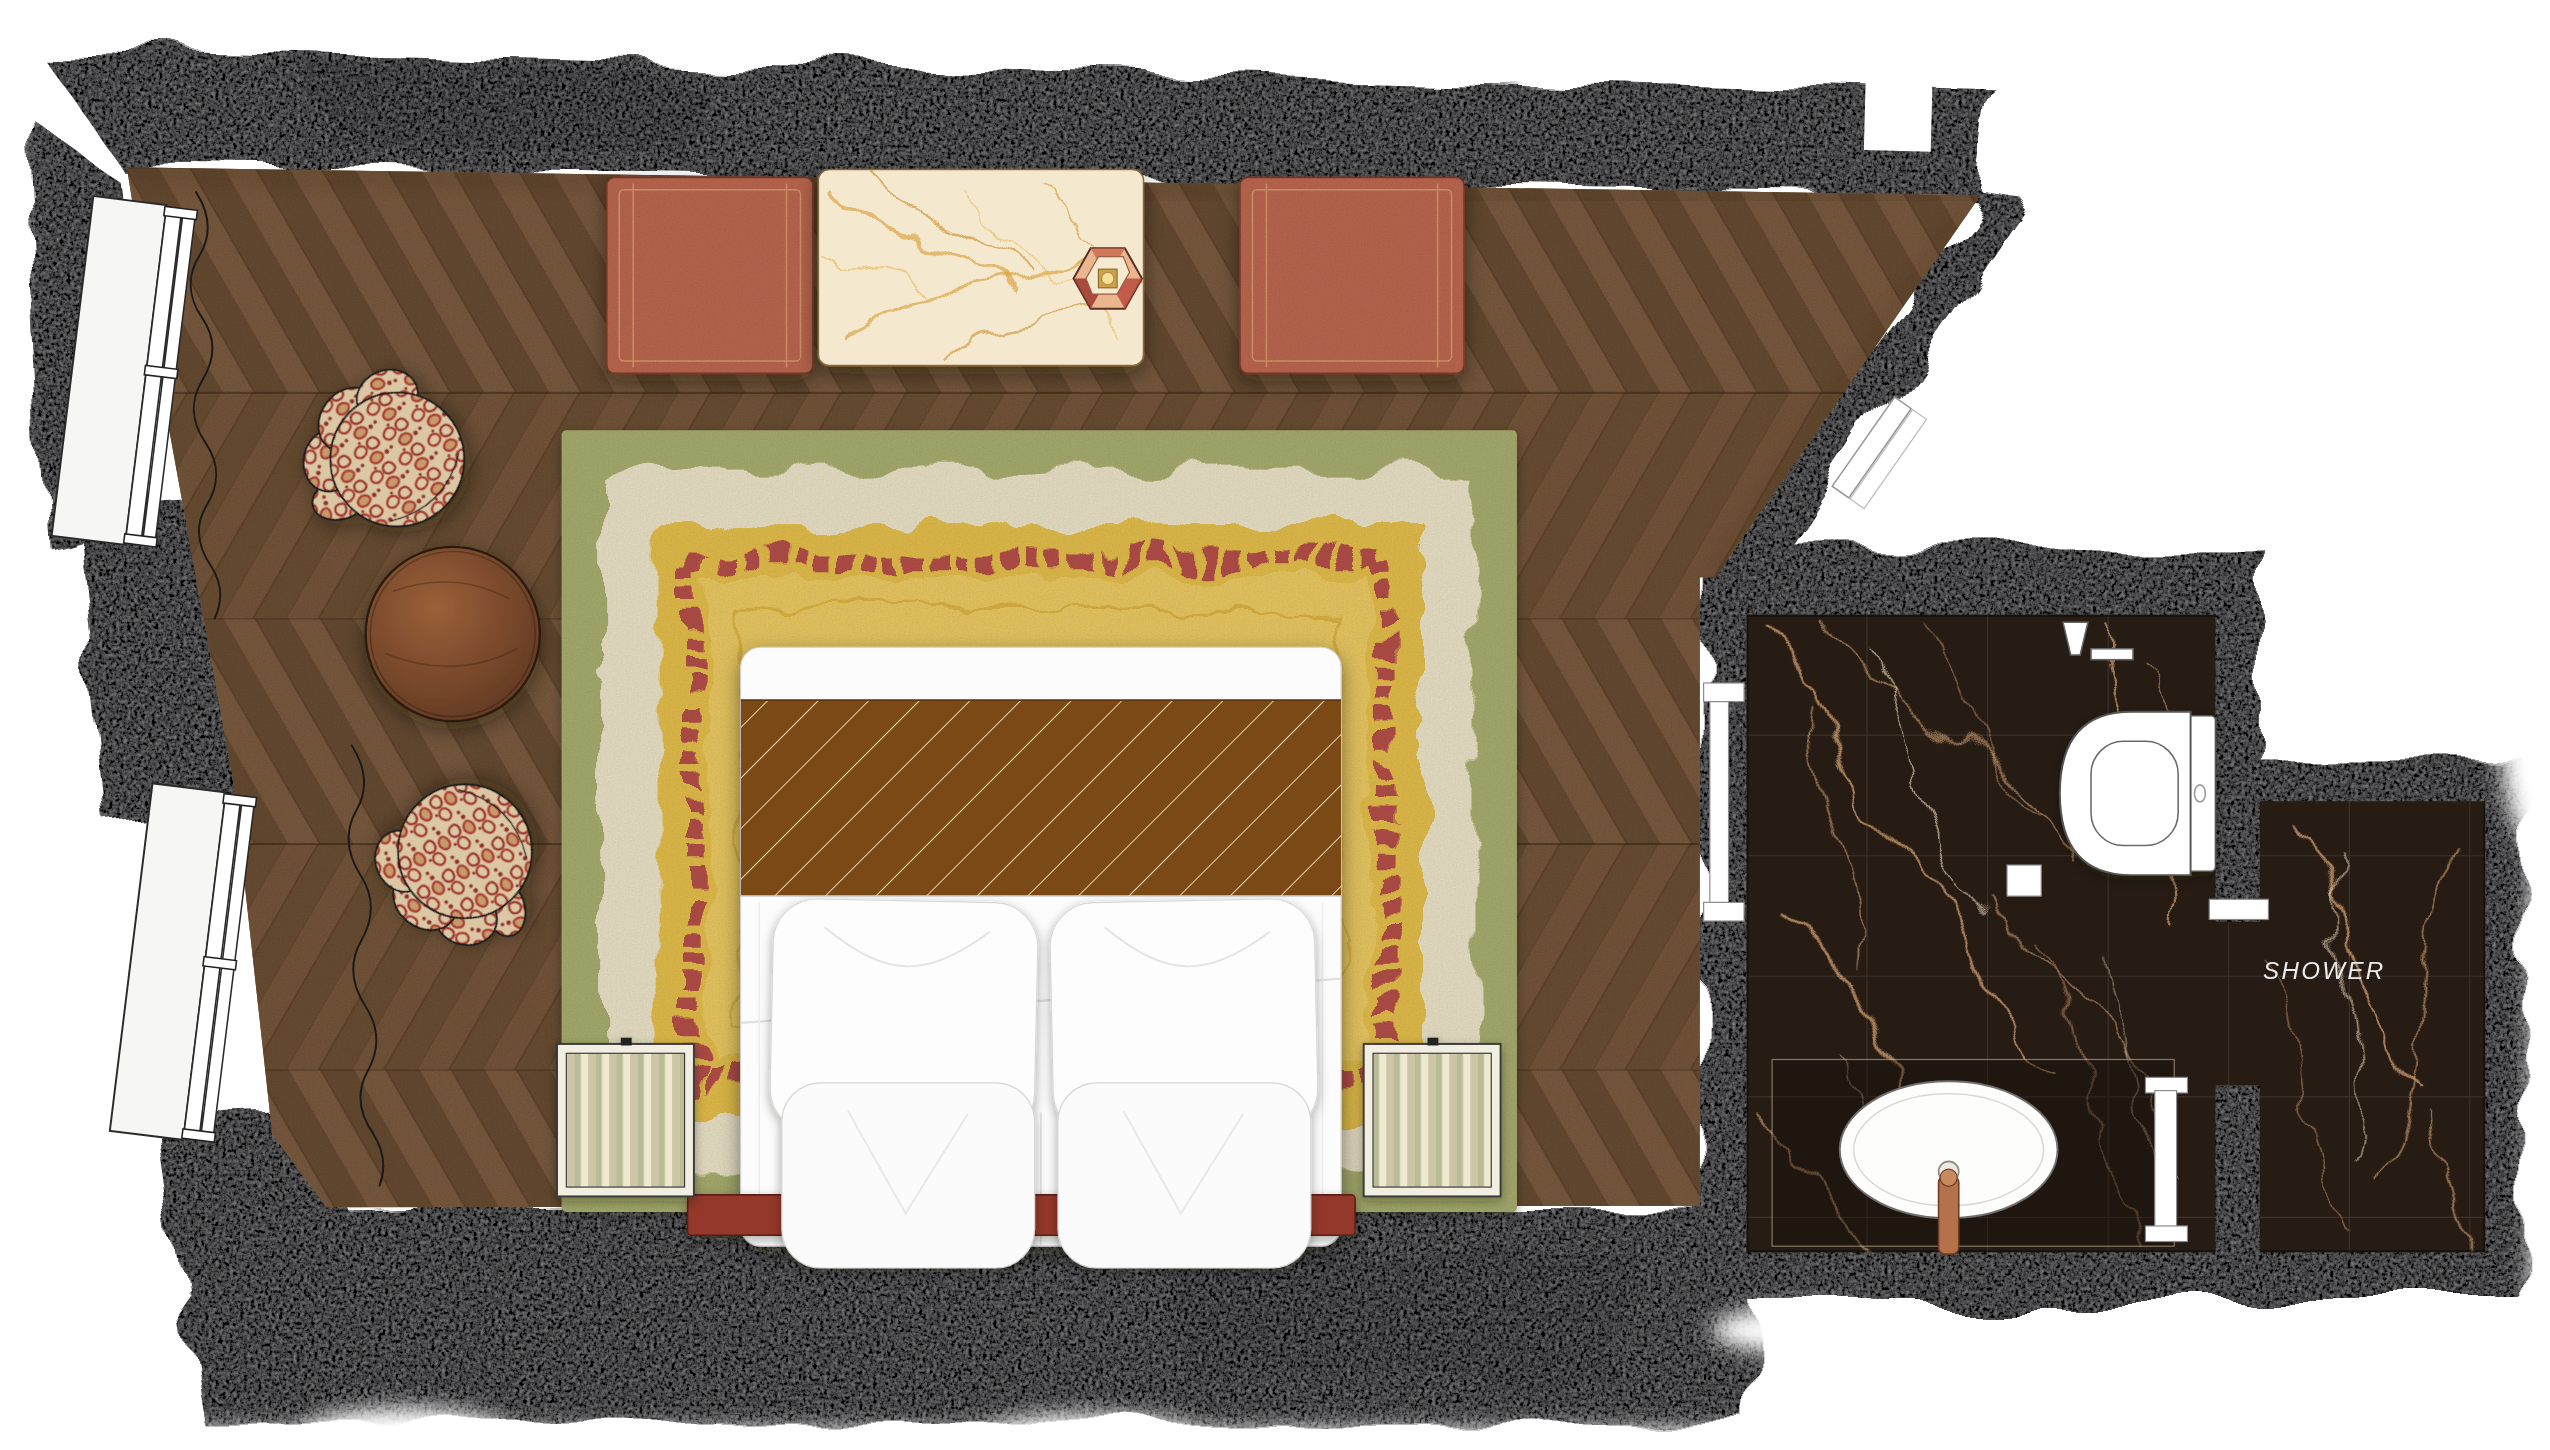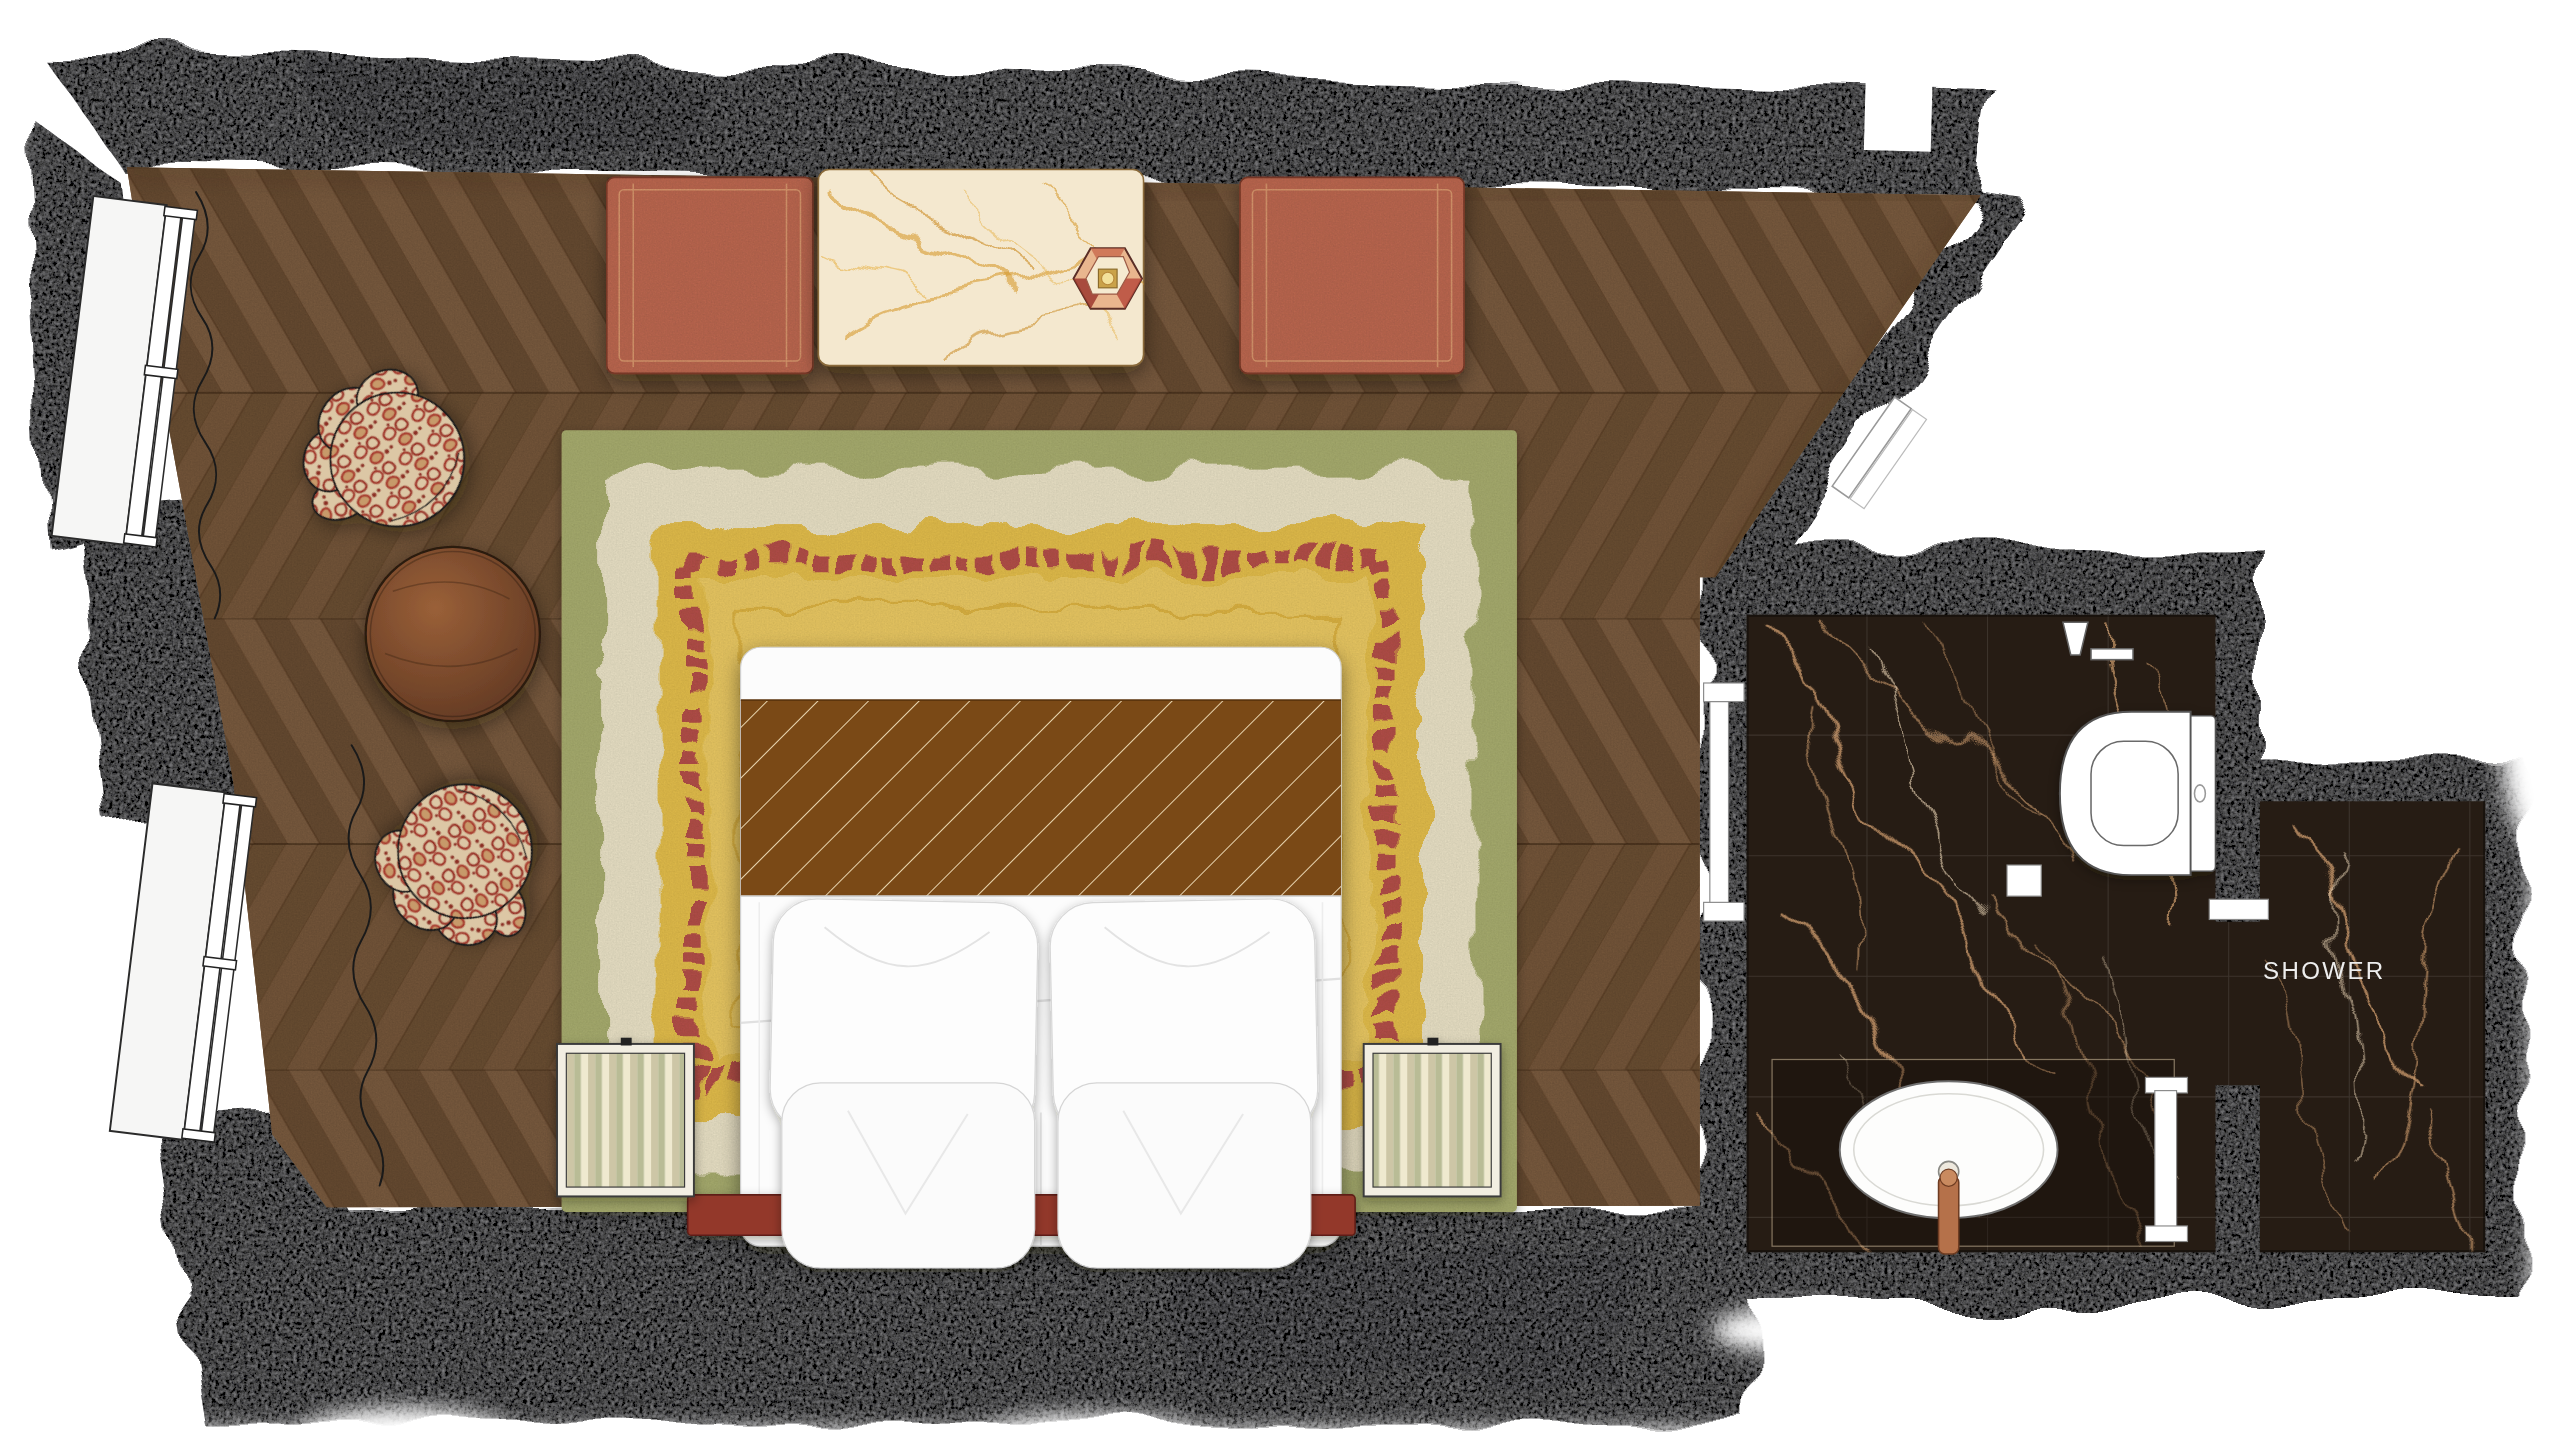--- a/index.html
+++ b/index.html
@@ -1,17 +1,17 @@
 <!DOCTYPE html>
 <html style="font-size:12.4px"><head>
 <meta charset="utf-8">
 <style>
   html,body{margin:0;padding:0;background:#ffffff;}
   #stage{position:relative;width:2550px;height:1450px;background:#ffffff;overflow:hidden;
-         font-family:"Liberation Sans", sans-serif;}
+         font-family:"Liberation Sans", sans-serif;font-style:italic;}
   svg{display:block}
   text.room-label{font-family:"Liberation Sans", sans-serif;letter-spacing:3px;}
 </style>
 </head>
 <body>
 
 <div id="stage">
 <svg viewBox="0 0 3278 1864" width="2550" height="1450">
   <defs>
 

